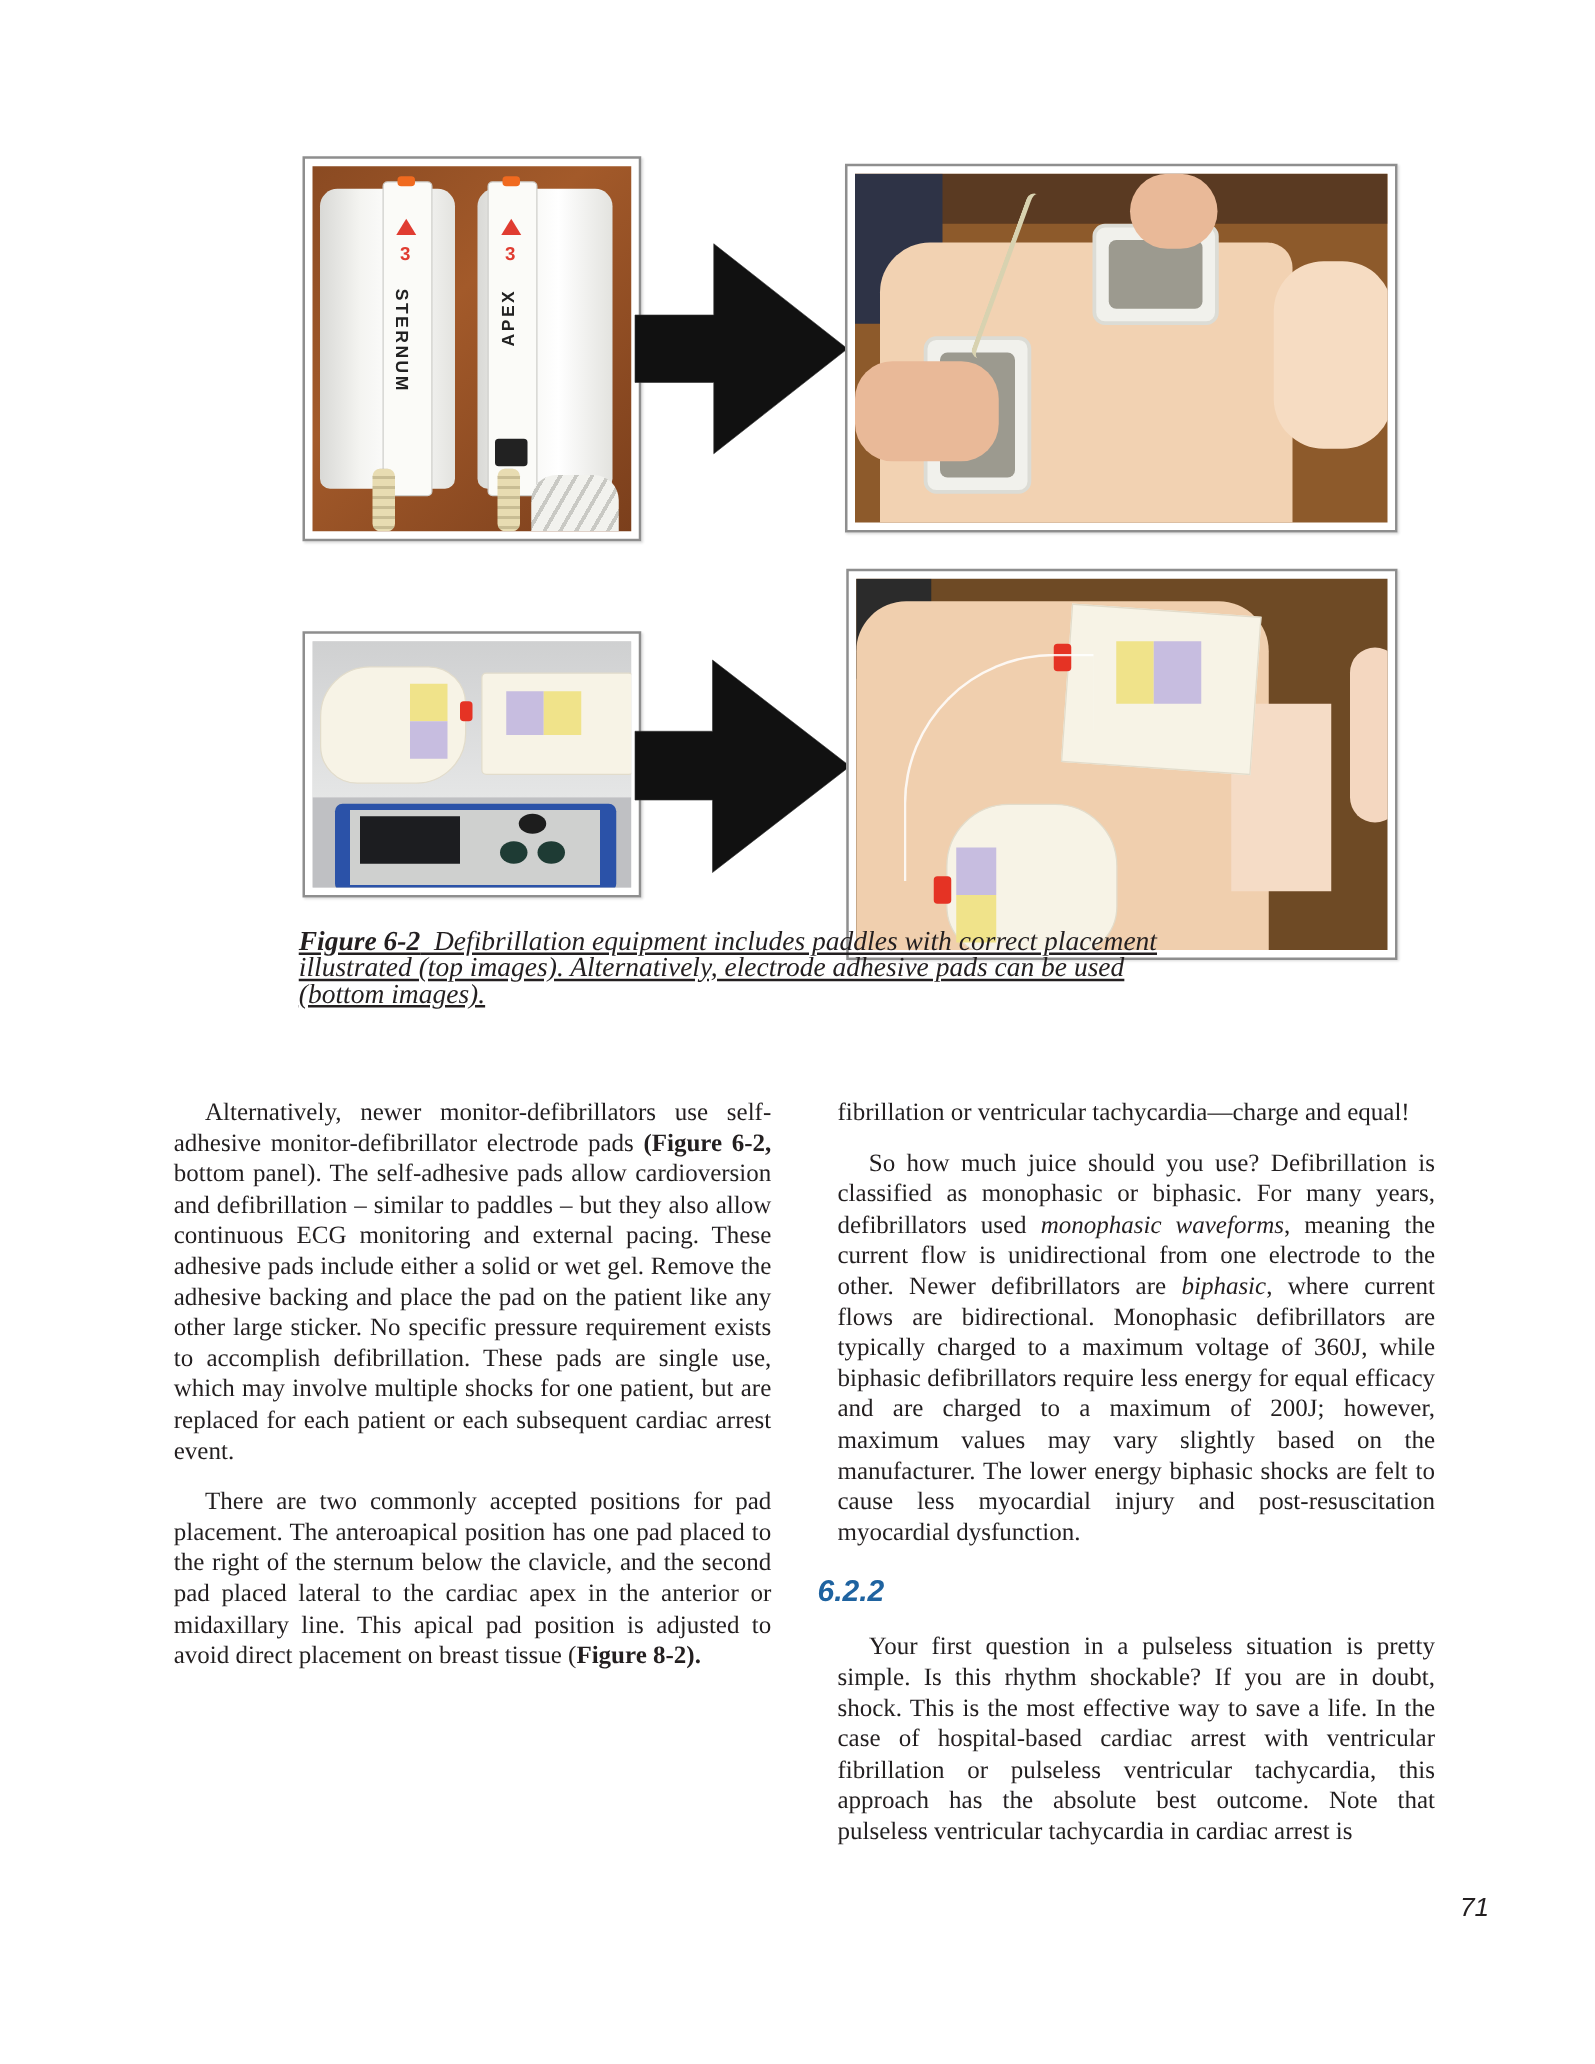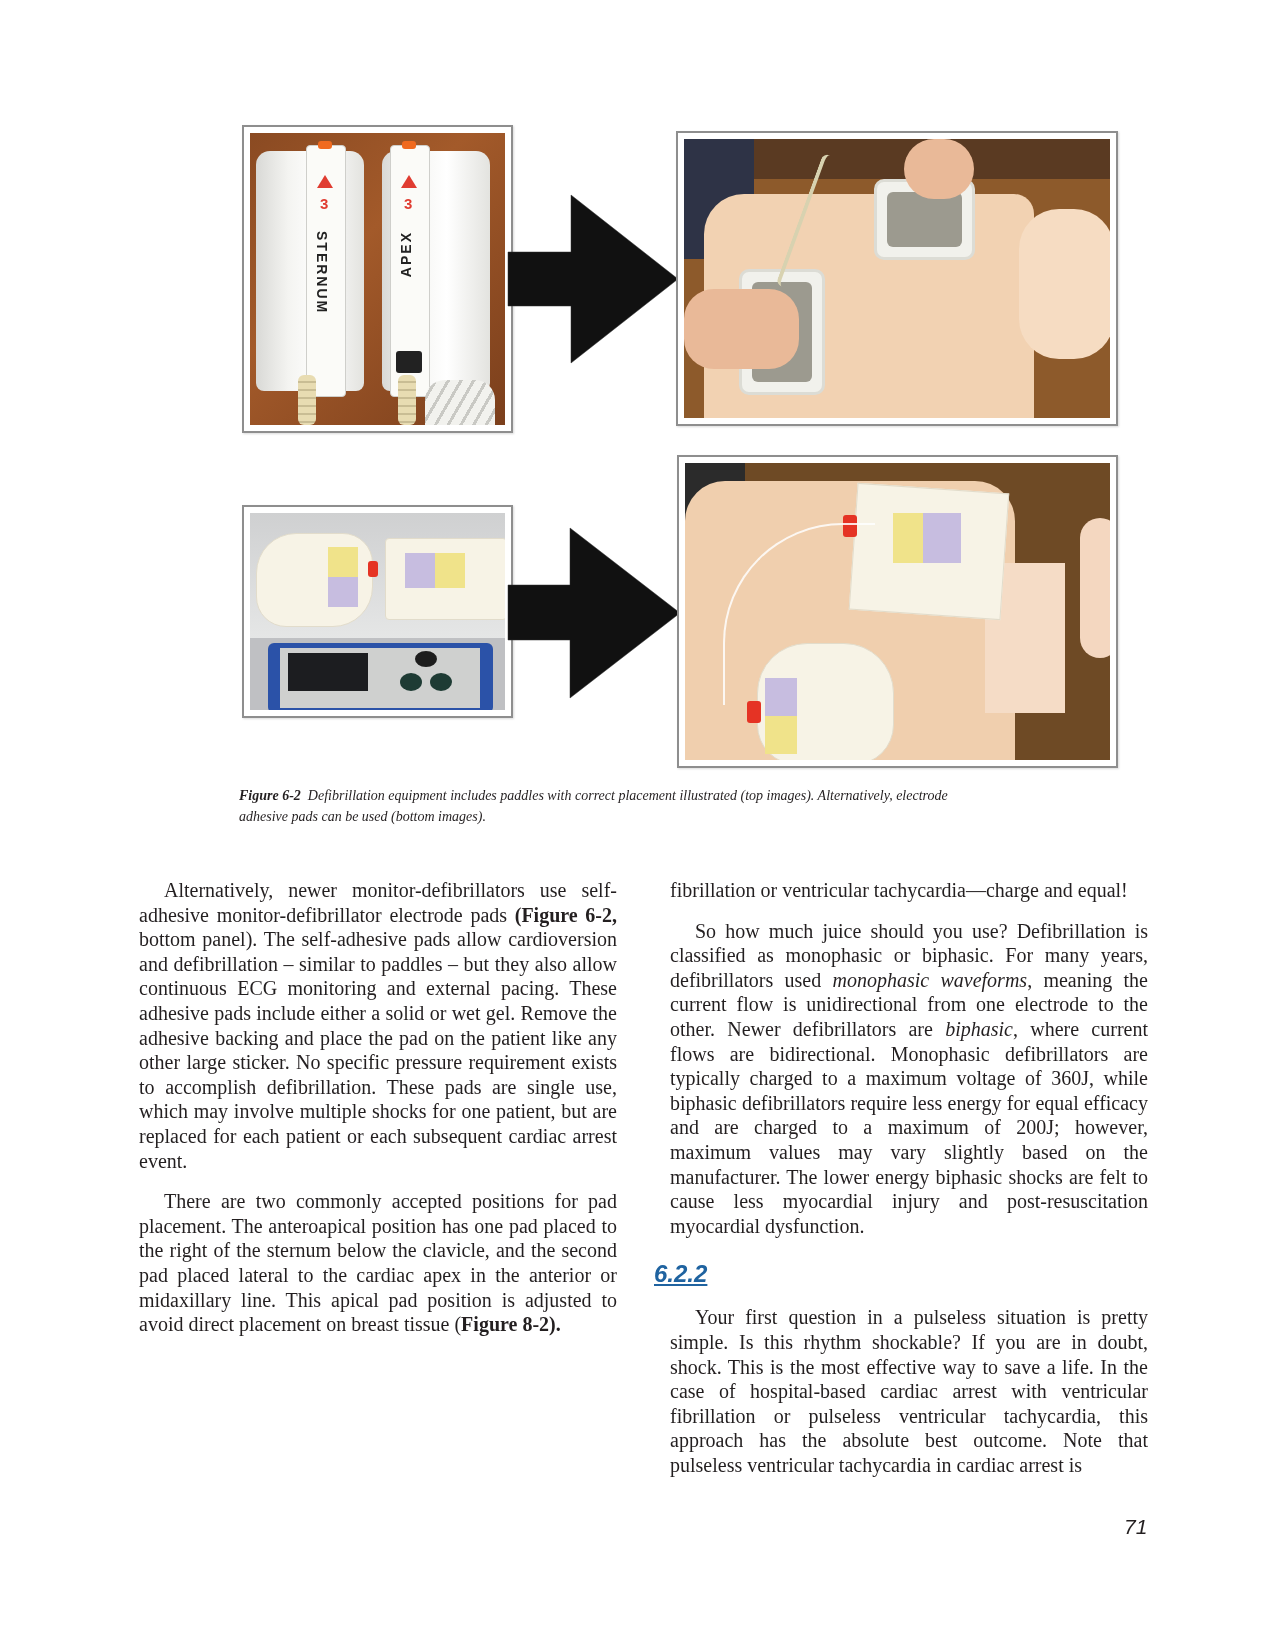--- a/index.html
+++ b/index.html
@@ -35,36 +35,36 @@
   
   #f-br { left: 677px; top: 455px; width: 441px; height: 313px; }
   #f-br .photo { background: #6e4a25; }
   .pad { position: absolute; background: #f7f3e6; border: 1px solid #e2dccb; }
   .sticker-y { position: absolute; background: #f0e38a; }
   .sticker-p { position: absolute; background: #c7bde0; }
   .tab { position: absolute; background: #e53324; border-radius: 3px; }
 
   .arrow { position: absolute; }
 
-  .caption { position: absolute; left: 239px; top: 785px; width: 720px; font-size: 14px; line-height: 21px; font-style: italic; color: #231f20; }
+  .caption { position: absolute; left: 239px; top: 742px; width: 720px; font-size: 22px; line-height: 21px; font-style: italic; color: #231f20; text-decoration: underline; }
   .caption b { font-weight: bold; }
 
   .col { position: absolute; top: 862px; width: 510px; font-size: 20px; line-height: 24.6px; text-align: justify; color: #231f20; }
   .col-left { left: 123px; }
   .col-right { left: 654px; }
   .p { margin: 16px; text-indent: 25px; }
   .p.noindent { text-indent: 0; }
   .col em { font-style: italic; }
   .col b { font-weight: bold; }
 
   .heading { margin: 20px 0 16px 0; font-family: "Liberation Sans", "DejaVu Sans", sans-serif; font-weight: bold; font-style: italic;
              font-size: 24px; line-height: 31px; color: #1f63a0; display: flex; }
-  .heading .hnum { width: 78px; flex: none; text-decoration: underline; }
+  .heading .hnum { width: 78px; flex: none; }
 
-  .page-number { position: absolute; left: 1124px; top: 1515px; font-family: "Liberation Sans", sans-serif; font-style: italic; font-size: 21px; color: #231f20; }
+  .page-number { position: absolute; left: 1168px; top: 1515px; font-family: "Liberation Sans", sans-serif; font-style: italic; font-size: 21px; color: #231f20; }
 </style>
 </head>
 <body>
 
 <div>
 
   <div class="frame" id="f-tl">
     <div class="photo">
       <div class="paddle" style="left:6px;">
         <div class="handle" style="left:50px;"></div>

